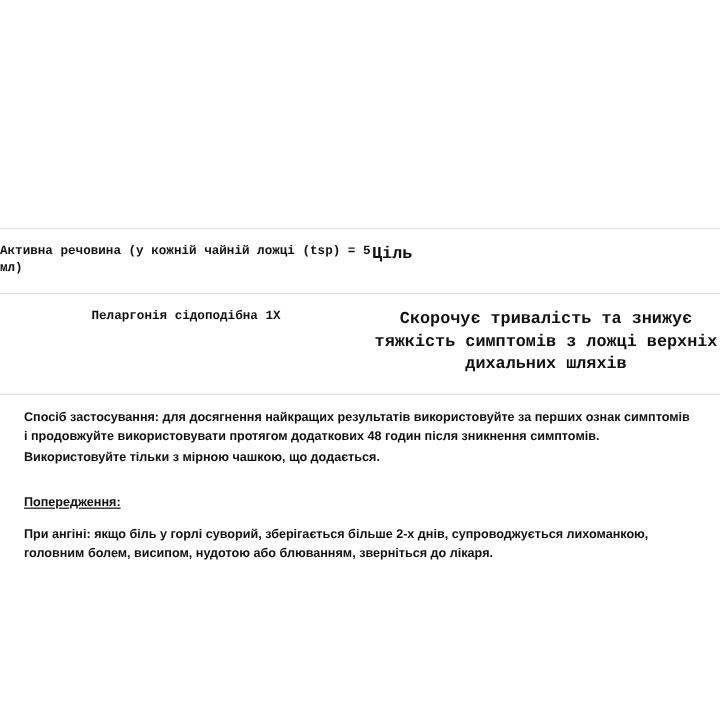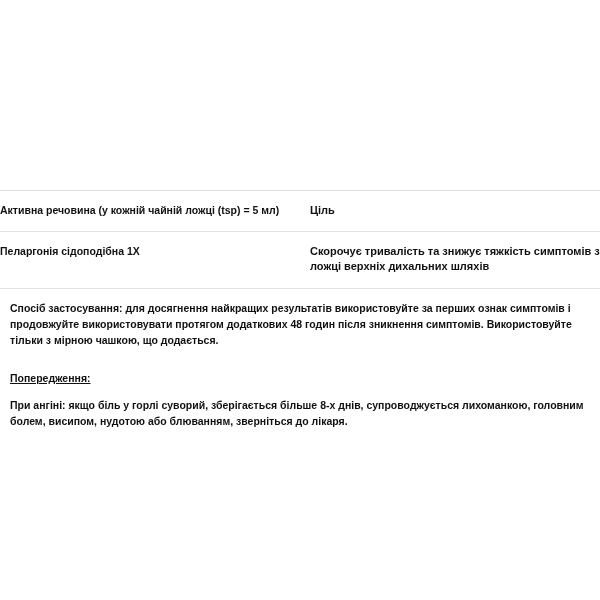--- a/index.html
+++ b/index.html
@@ -24,51 +24,53 @@
     height: 190px;
   }
   .facts-table {
     width: 100%;
     border-collapse: collapse;
     table-layout: fixed;
   }
   .facts-table td {
     vertical-align: top;
     padding: 0;
+    font-family: Liberation Mono, monospace;
   }
   .row-divider {
     border-top: 1px solid #e2e2e2;
   }
   .cell-left {
     width: 310px;
     padding: 11px 10px 11px 10px;
     font-size: 10.5px;
     line-height: 1.35;
     font-weight: bold;
     color: #111111;
   }
   .cell-right {
     padding: 11px 12px 11px 0px;
-    font-size: 11px;
+    font-size: 14px;
     line-height: 1.35;
     font-weight: bold;
     color: #111111;
   }
   .header-row .cell-left,
   .header-row .cell-right {
     padding-top: 12px;
     padding-bottom: 13px;
   }
   .ingredient-row .cell-left,
   .ingredient-row .cell-right {
     padding-top: 12px;
     padding-bottom: 14px;
+    text-align: center;
   }
   .block {
-    padding: 0 10px;
+    padding: 0 20px;
     font-size: 10.5px;
     line-height: 1.55;
     color: #111111;
     font-weight: bold;
   }
   .block-directions {
     padding-top: 11px;
     padding-bottom: 4px;
   }
   .block-warnings {
@@ -103,15 +105,15 @@
     </tr>
   </tbody>
     </table>
 
   <div class="thin-rule"></div>
 
   <div class="block block-directions">Спосіб застосування: для досягнення найкращих результатів використовуйте за перших ознак симптомів і продовжуйте використовувати протягом додаткових 48 годин після зникнення симптомів. Використовуйте тільки з мірною чашкою, що додається.</div>
 
   <div class="block block-warnings">Попередження:</div>
 
-  <div class="block block-warnings-body">При ангіні: якщо біль у горлі суворий, зберігається більше 8-х днів, супроводжується лихоманкою, головним болем, висипом, нудотою або блюванням, зверніться до лікаря.</div>
+  <div class="block block-warnings-body">При ангіні: якщо біль у горлі суворий, зберігається більше 2-х днів, супроводжується лихоманкою, головним болем, висипом, нудотою або блюванням, зверніться до лікаря.</div>
 
 </div>
 
 </body></html>

